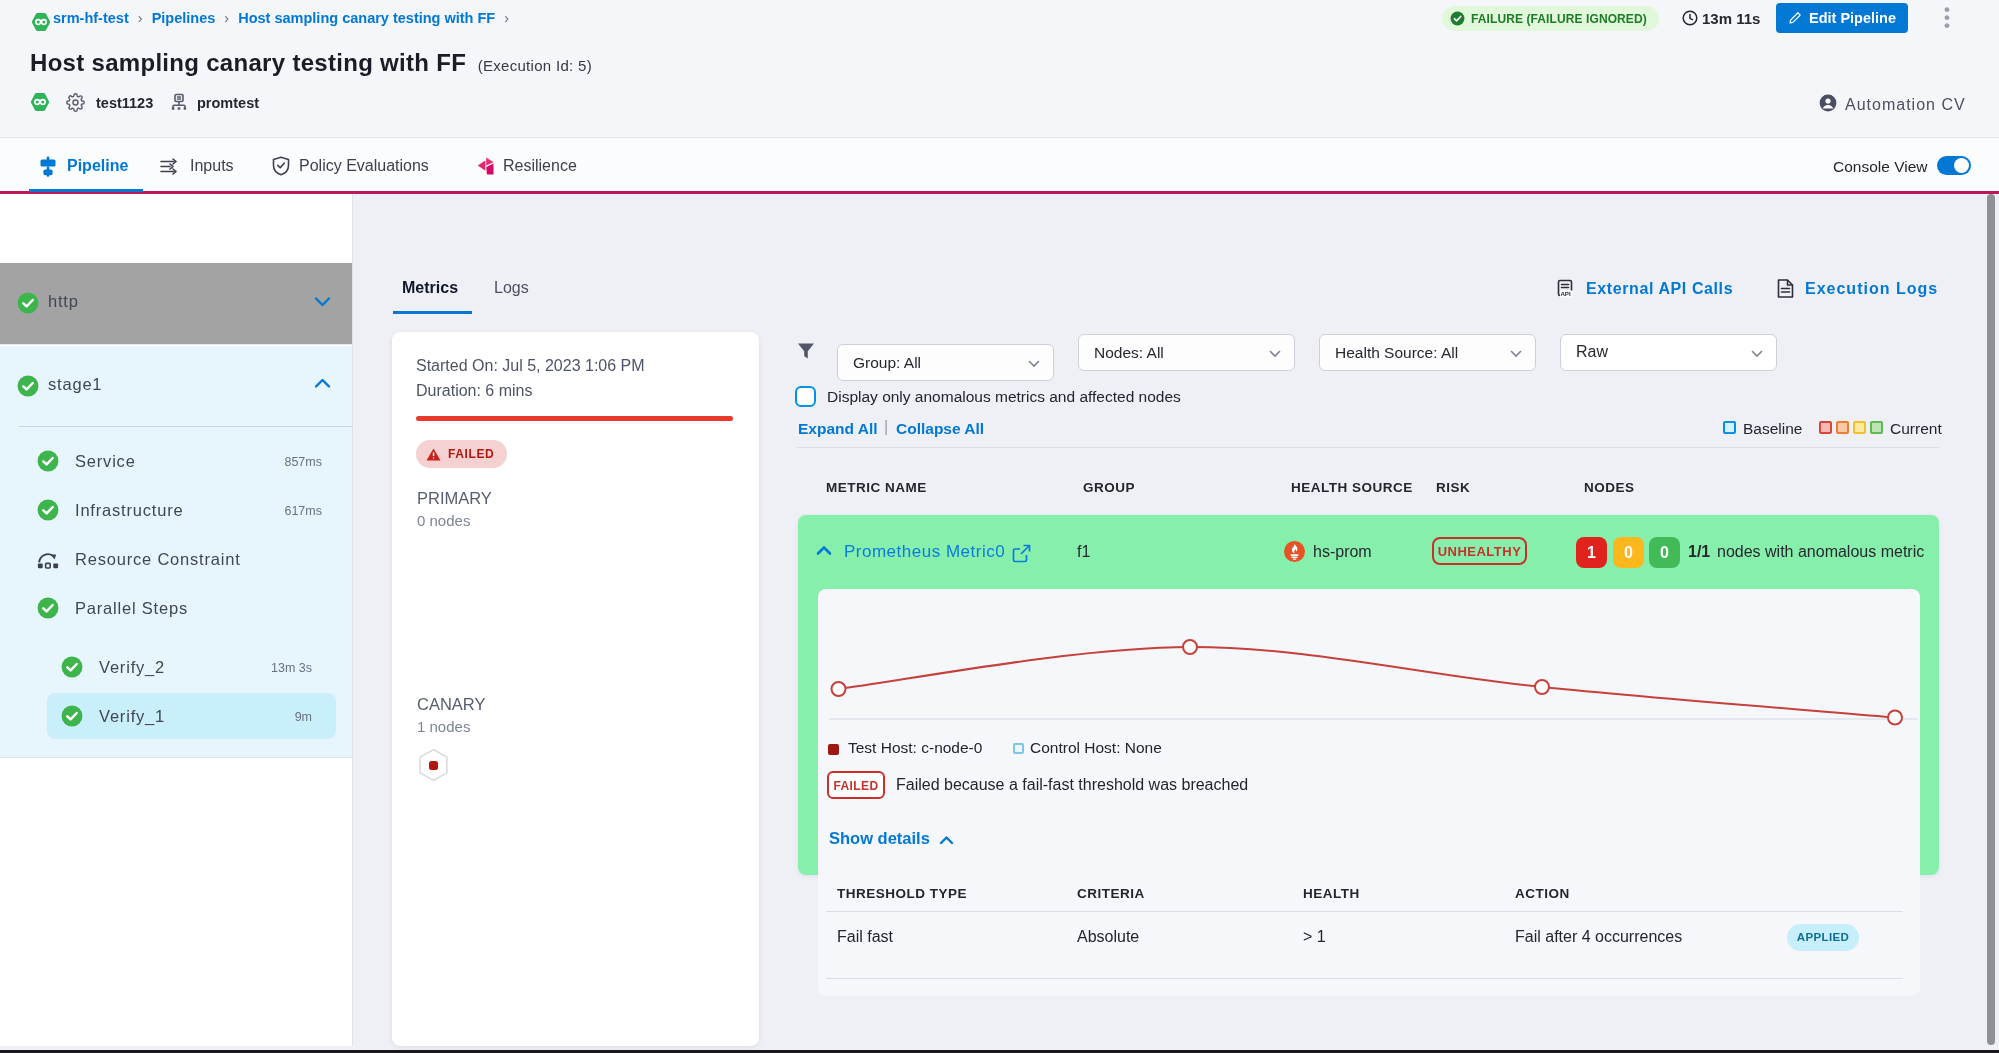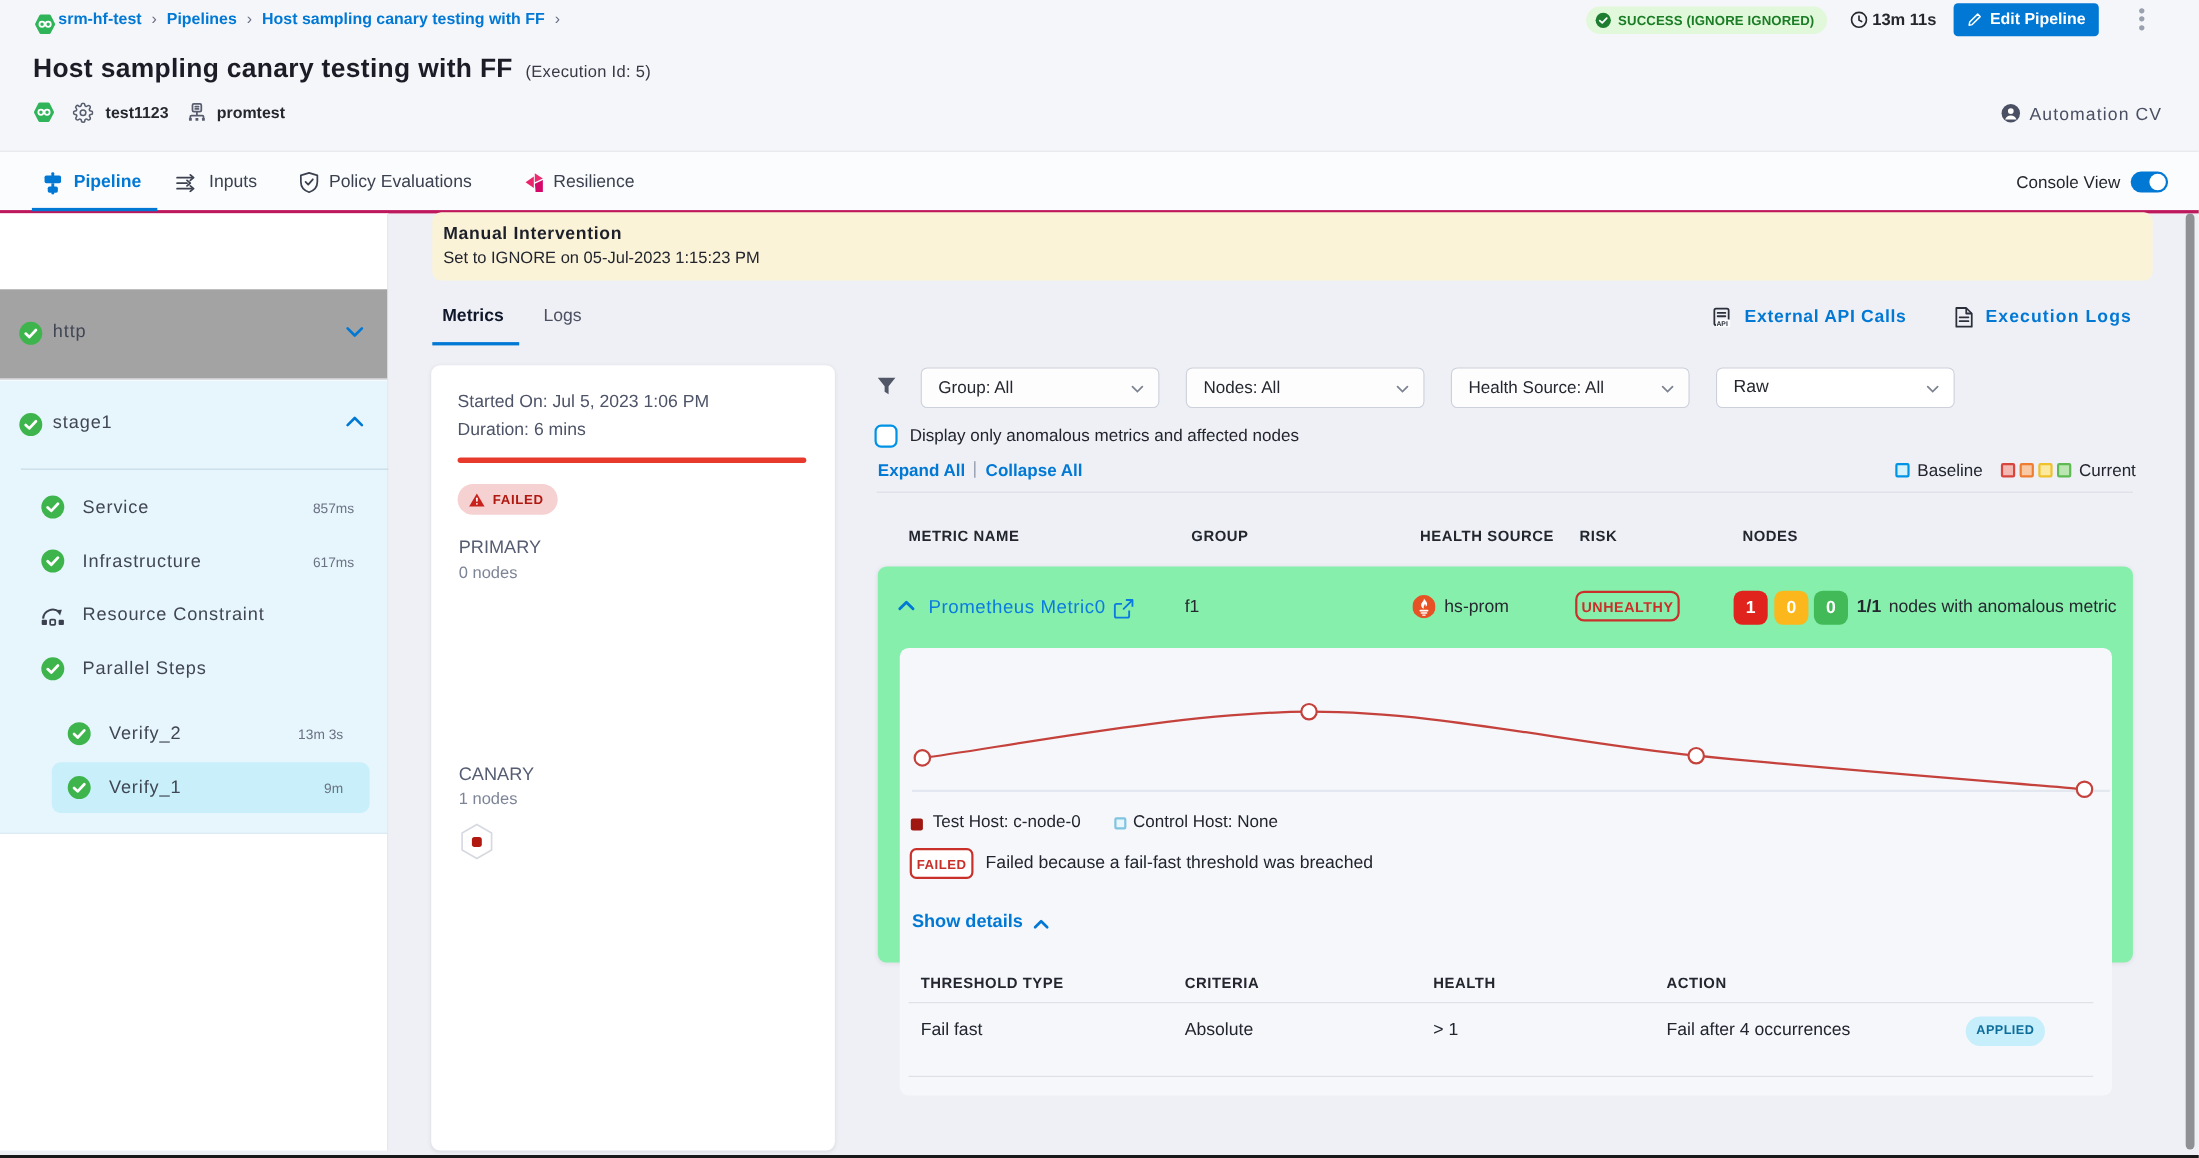--- a/index.html
+++ b/index.html
@@ -61,21 +61,21 @@
         <rect x="8.7" y="15.2" width="2.6" height="2.6" rx="0.5" fill="#575d6e" stroke="none"></rect>
         <rect x="14.6" y="15.2" width="2.6" height="2.6" rx="0.5" fill="#575d6e" stroke="none"></rect>
       </svg>
     <div class="abs" style="left:197px;top:95px;font-size:14.5px;font-weight:700;color:#25272f">promtest</div>
 
     <div class="abs" style="left:1442px;top:6px;height:25px;background:#e1f8da;border-radius:12.5px;display:flex;align-items:center;padding:0 12px 0 8px">
       <svg width="15" height="15" viewBox="0 0 16 16">
           <circle cx="8" cy="8" r="7.4" fill="#1e7d31"></circle>
           <path d="M4.6 8.2 L7 10.5 L11.4 5.8" stroke="#fff" stroke-width="1.7" fill="none" stroke-linecap="round" stroke-linejoin="round"></path>
         </svg>
-      <span style="font-size:12px;font-weight:700;color:#1b7d26;letter-spacing:.1px;margin-left:6px">SUCCESS (IGNORE IGNORED)</span>
+      <span style="font-size:12px;font-weight:700;color:#1b7d26;letter-spacing:.1px;margin-left:6px">FAILURE (FAILURE IGNORED)</span>
     </div>
     <svg class="abs" style="left:1682px;top:10px" width="16" height="16" viewBox="0 0 16 16" fill="none" stroke="#25272f" stroke-width="1.5">
         <circle cx="8" cy="8" r="6.8"></circle>
         <path d="M8 4.5V8.3L10.4 9.6" stroke-linecap="round"></path>
       </svg>
     <div class="abs" style="left:1702px;top:10px;font-size:15px;font-weight:700;color:#25272f">13m 11s</div>
     <div class="abs" style="left:1776px;top:3px;width:132px;height:30px;background:#0278d5;border-radius:4px;display:flex;align-items:center;justify-content:center">
       <svg width="14" height="14" viewBox="0 0 16 16" fill="none" stroke="#fff" stroke-width="1.5">
           <path d="M11.3 2.1 L13.9 4.7 L5.6 13 L2.4 13.6 L3 10.4 Z" stroke-linejoin="round"></path>
         </svg>
@@ -175,24 +175,20 @@
       <div class="abs" style="left:99px;top:312px;font-size:16.5px;letter-spacing:.8px;color:#414654">Verify_2</div>
       <div class="abs" style="right:40px;top:315px;font-size:12.5px;color:#6a7183">13m 3s</div>
       <div class="abs" style="left:47px;top:347px;width:289px;height:46px;background:#c9f0fa;border-radius:8px"></div>
       <svg class="abs" style="left:61px;top:359px" width="22" height="22" viewBox="0 0 16 16">
           <circle cx="8" cy="8" r="7.6" fill="#3eb44d"></circle>
           <path d="M4.6 8.2 L7 10.5 L11.4 5.8" stroke="#fff" stroke-width="1.8" fill="none" stroke-linecap="round" stroke-linejoin="round"></path>
         </svg>
       <div class="abs" style="left:99px;top:361px;font-size:16.5px;letter-spacing:.8px;color:#414654">Verify_1</div>
       <div class="abs" style="right:40px;top:364px;font-size:12.5px;color:#6a7183">9m</div>
     </div>
-  </div>
-  <div id="banner">
-    <div class="abs" style="left:10px;top:11px;font-size:16px;letter-spacing:.6px;font-weight:700;color:#1d2029">Manual Intervention</div>
-    <div class="abs" style="left:10px;top:33px;font-size:15px;color:#22252e">Set to IGNORE on 05-Jul-2023 1:15:23 PM</div>
   </div>
   <div id="subtabs">
     <div class="abs" style="left:402px;top:279px;font-size:16px;font-weight:700;color:#0f172a">Metrics</div>
     <div class="abs" style="left:494px;top:279px;font-size:16px;color:#4c5060">Logs</div>
     <div class="abs" style="left:393px;top:311px;width:79px;height:3px;background:#0278d5"></div>
     <svg class="abs" style="left:1557px;top:278px" width="19" height="22" viewBox="0 0 19 20" fill="none" stroke="#2b2f3a" stroke-width="1.6">
         <rect x="1.5" y="1.5" width="13" height="15" rx="1.5"></rect>
         <path d="M4.5 5.5h7M4.5 8.5h7" stroke-linecap="round"></path>
         <rect x="3" y="11.5" width="13" height="7" rx="1" fill="#fbfcfd" stroke="none"></rect>
         <text x="3.4" y="17.4" font-size="6.2" font-weight="bold" fill="#2b2f3a" stroke="none" font-family="Liberation Sans, sans-serif">API</text>
@@ -223,21 +219,21 @@
     <div class="abs" style="left:25px;top:386px;font-size:15px;color:#7d8497">1 nodes</div>
     <svg class="abs" style="left:25px;top:416px" width="33" height="35" viewBox="0 0 33 35">
         <path d="M16.5 1.5 L29.9 9.2 V24.8 L16.5 32.5 L3.1 24.8 V9.2 Z" fill="#fff" stroke="#d7d9e0" stroke-width="1.5"></path>
         <rect x="12" y="13" width="9" height="9" rx="2.5" fill="#b01810"></rect>
       </svg>
   </div>
   <div id="rightarea">
     <svg class="abs" style="left:797px;top:342px" width="18" height="18" viewBox="0 0 18 18" fill="#515767">
         <path d="M1 1.5 h16 L10.8 9.2 V16.5 L7.2 14.2 V9.2 Z"></path>
       </svg>
-    <div class="abs" style="left:837px;top:334px;width:217px;height:37px;background:#fdfdfe;border:1px solid #ccd0da;border-radius:6px">
+    <div class="abs" style="left:837px;top:344px;width:217px;height:37px;background:#fdfdfe;border:1px solid #ccd0da;border-radius:6px">
         <span style="position:absolute;left:15px;top:9px;font-size:15.5px;color:#25282f">Group: All</span>
         <svg style="position:absolute;right:13px;top:15px" width="12" height="8" viewBox="0 0 12 8" fill="none" stroke="#7c828f" stroke-width="1.6" stroke-linecap="round">
           <path d="M1.5 1.5 L6 6 L10.5 1.5"></path>
         </svg>
       </div>
     <div class="abs" style="left:1078px;top:334px;width:217px;height:37px;background:#fdfdfe;border:1px solid #ccd0da;border-radius:6px">
         <span style="position:absolute;left:15px;top:9px;font-size:15.5px;color:#25282f">Nodes: All</span>
         <svg style="position:absolute;right:13px;top:15px" width="12" height="8" viewBox="0 0 12 8" fill="none" stroke="#7c828f" stroke-width="1.6" stroke-linecap="round">
           <path d="M1.5 1.5 L6 6 L10.5 1.5"></path>
         </svg>

